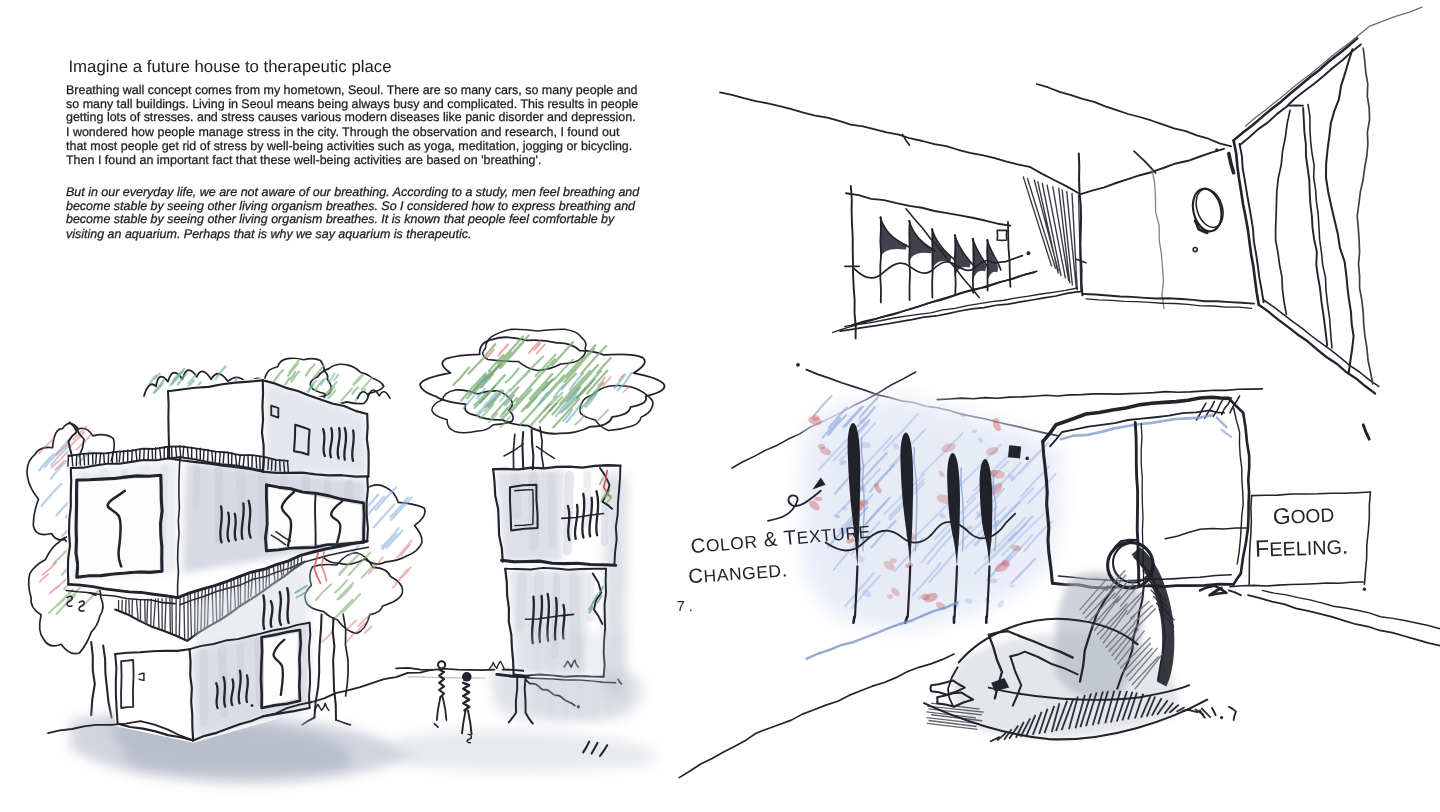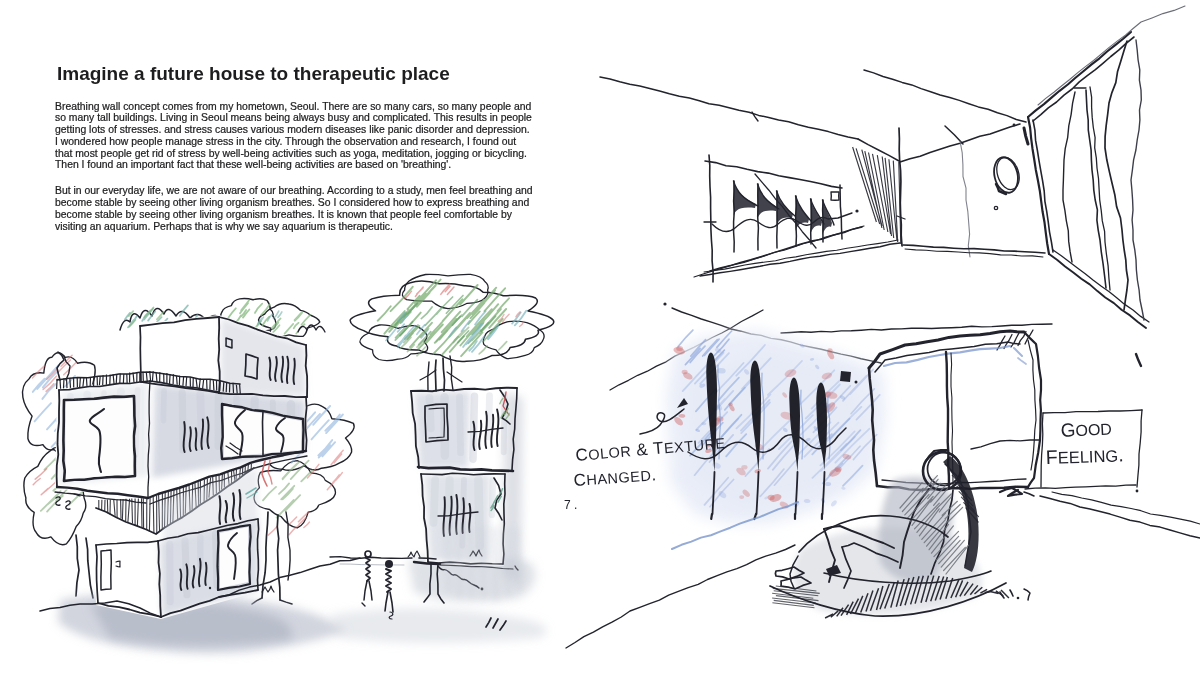--- a/index.html
+++ b/index.html
@@ -1,21 +1,21 @@
 <!DOCTYPE html>
 <html><head>
 <meta charset="utf-8">
 <style>
 html,body{margin:0;padding:0;background:#ffffff;}
 body{width:1200px;height:677px;position:relative;overflow:hidden;font-family:"Liberation Sans",sans-serif;}
 .txt{position:absolute;left:55px;top:46.5px;width:500px;color:#1d1d1f;}
-.txt h1{font-size:19px;font-weight:bold;margin:16px;letter-spacing:0px;margin-left:2px;}
+.txt h1{font-size:14px;font-weight:normal;margin:0;letter-spacing:0px;margin-left:2px;}
 .txt p{font-size:10.4px;line-height:11.8px;margin:0;font-weight:normal;-webkit-text-stroke:0.22px #1d1d1f;}
 .p1{margin-top:7.3px !important;}
-.p2{margin-top:14.2px !important;}
+.p2{margin-top:14.2px !important;font-style:italic;}
 </style>
 </head>
 <body>
 
 <div class="txt">
 
 <h1>Imagine a future house to therapeutic place</h1>
 
 <p class="p1">Breathing wall concept comes from my hometown, Seoul. There are so many cars, so many people and<br>
 so many tall buildings. Living in Seoul means being always busy and complicated. This results in people<br>

